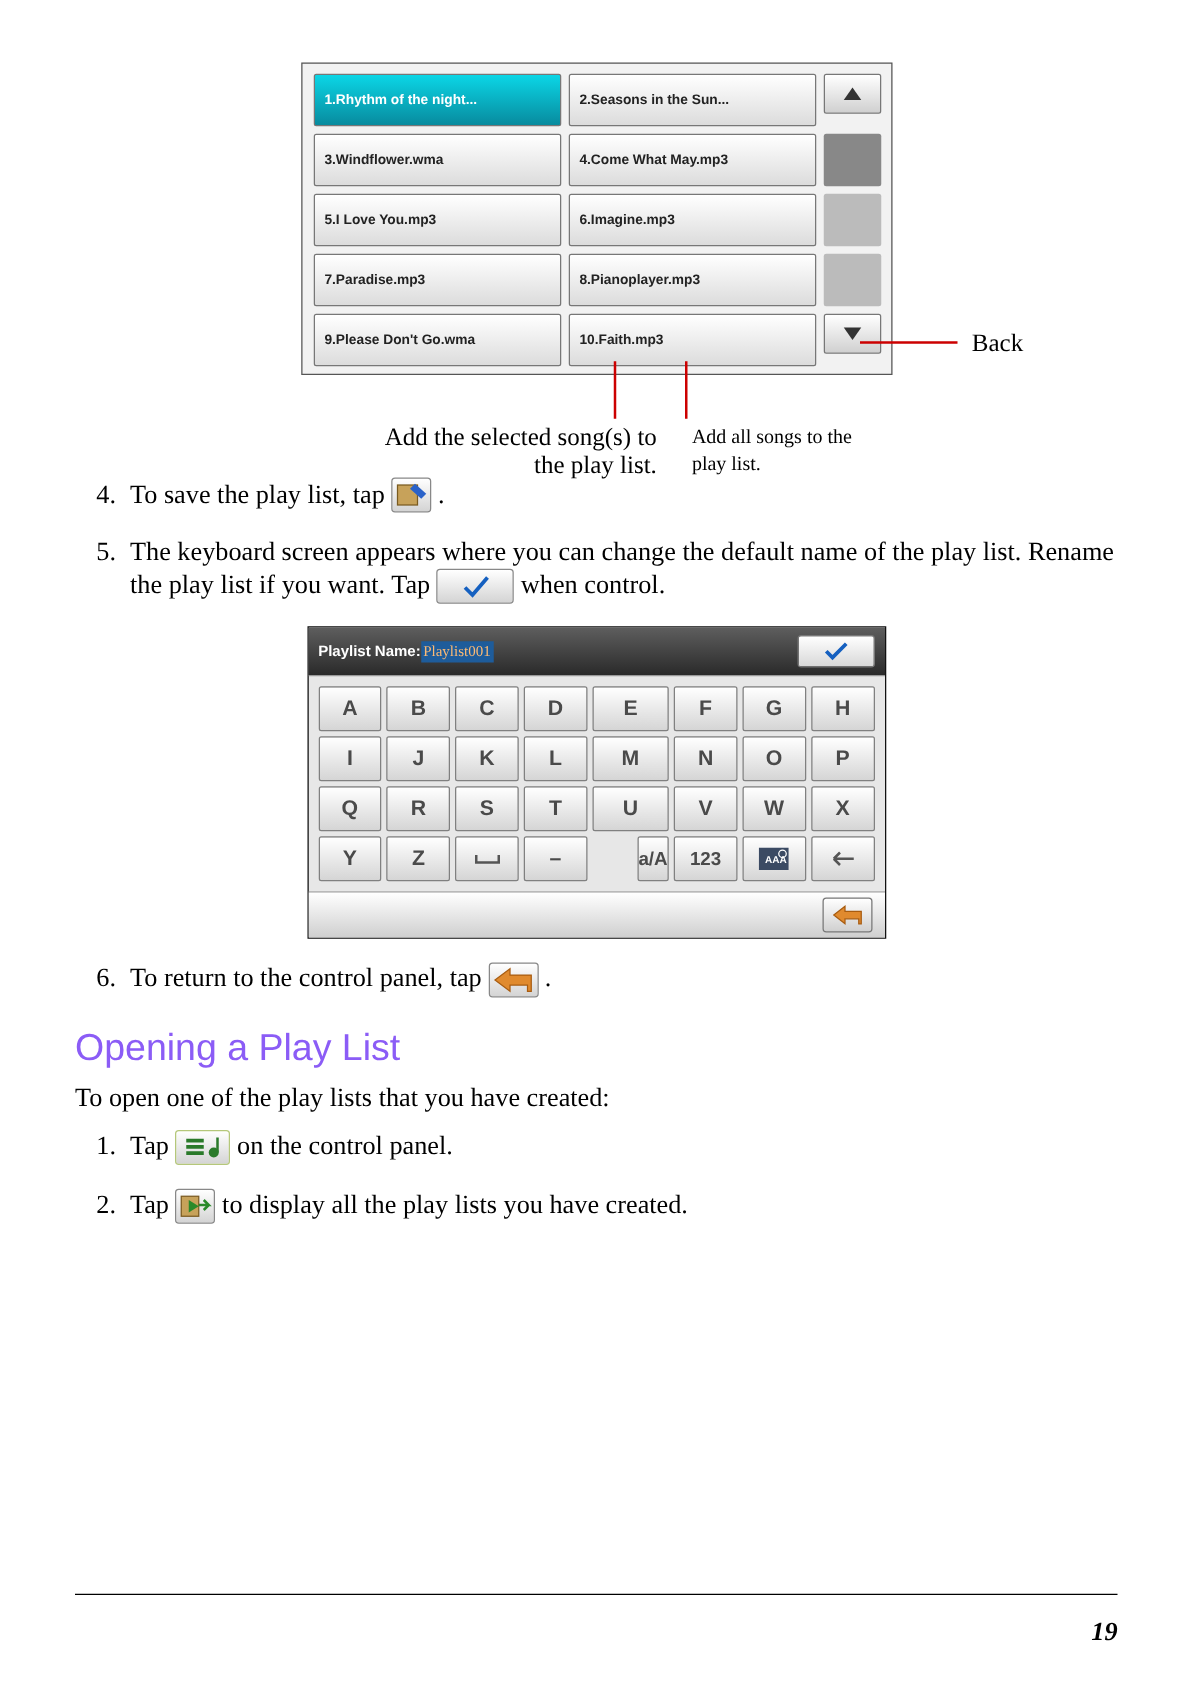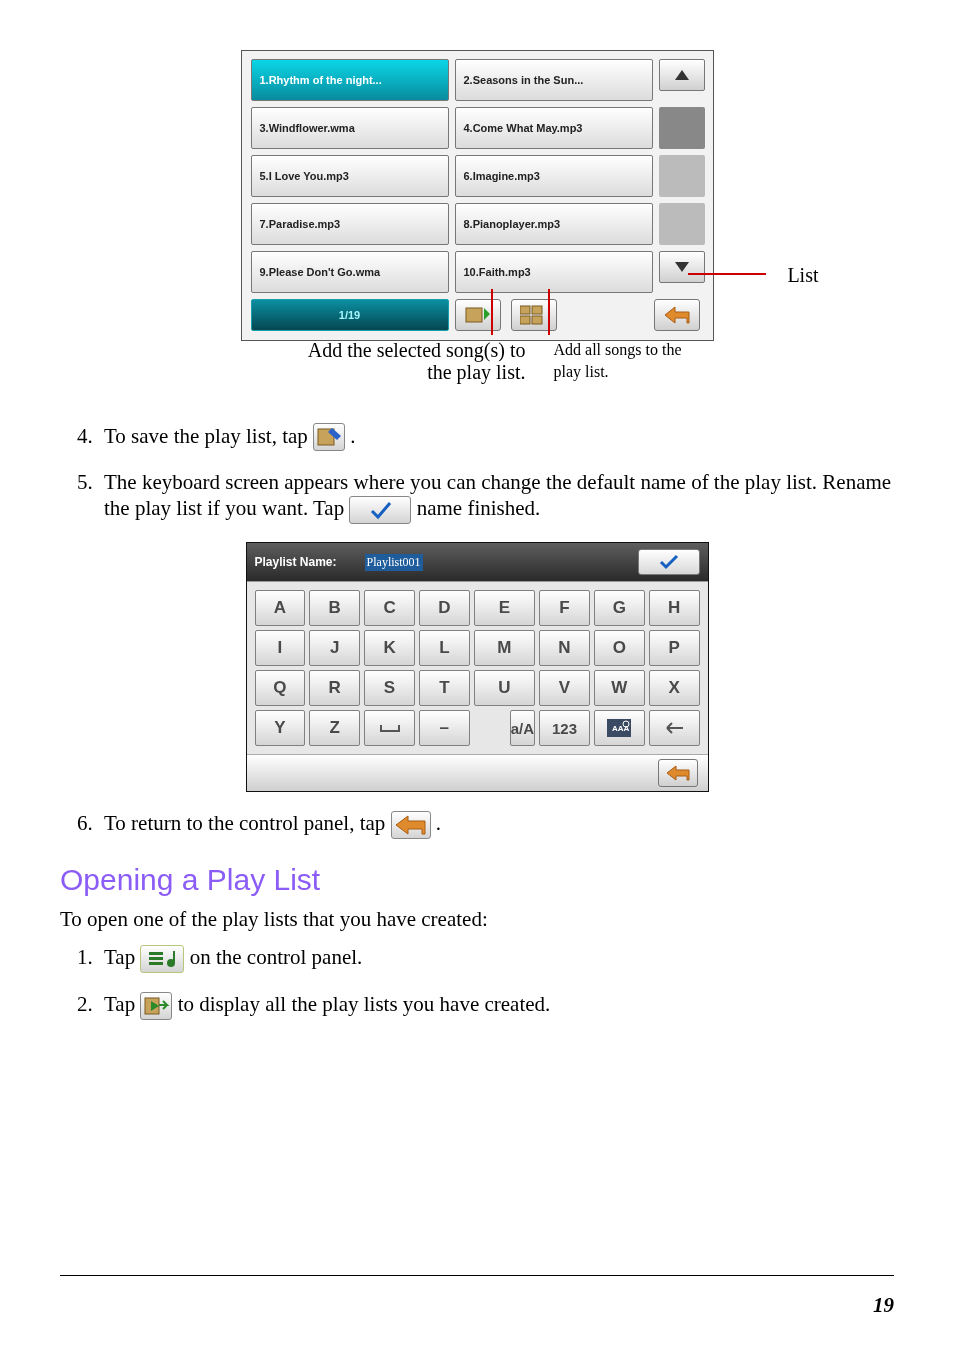--- a/index.html
+++ b/index.html
@@ -85,21 +85,21 @@
   .inline-ico.long{width:60px;}
 
   .keyboard{
     width:461px;border:1px solid #111;background:#e7e7e7;
   }
   .kb-top{
     display:flex;align-items:center;padding:6px 8px;gap:0;
     background:linear-gradient(#5e5e5e,#2a2a2a);border-bottom:1px solid #999;
   }
   .kb-label{color:#fff;font:bold 12px Tahoma,Arial,sans-serif;}
-  .kb-name{color:#ffffff;background:#1e5c9b;padding:1px 2px;font:12px Tahoma;margin-left:28px;}
+  .kb-name{color:#fdba74;background:#1e5c9b;padding:1px 2px;font:12px Tahoma;}
   .kb-ok{
     margin-left:auto;width:60px;height:24px;border:1px solid #777;border-radius:3px;
     background:linear-gradient(#fff,#d8d8d8);display:flex;align-items:center;justify-content:center;
   }
   .kb-keys{display:grid;grid-template-columns:repeat(8,1fr);gap:4px;padding:8px;}
   .kb-key{
     height:34px;border:1px solid #808080;border-radius:2px;
     background:linear-gradient(#fff,#d5d5d5);
     display:flex;align-items:center;justify-content:center;
     font:bold 17px Arial,sans-serif;color:#4a4a4a;
@@ -138,45 +138,22 @@
       <div class="sp-scroll" style="background:#bbb;"></div>
 
       <div class="sp-btn">9.Please Don't Go.wma</div>
       <div class="sp-btn">10.Faith.mp3</div>
       <div class="sp-arrow">
           <svg viewBox="0 0 16 12">
             <polygon points="1,1 15,1 8,11" fill="#333"></polygon>
           </svg>
         </div>
     </div>
-    <div class="sp-bottom">
-      <div class="sp-counter">1/19</div>
-      <div class="sp-icobtn">
-        <svg width="28" height="22" viewBox="0 0 28 22">
-            <rect x="2" y="4" width="16" height="14" fill="#c7a25a" stroke="#7a5b20"></rect>
-            <path d="M20 4 L26 10 L20 16" fill="#2aa02a"></path>
-          </svg>
-      </div>
-      <div class="sp-icobtn">
-        <svg width="28" height="22" viewBox="0 0 28 22">
-            <rect x="0" y="2" width="10" height="8" fill="#c7a25a" stroke="#7a5b20"></rect>
-            <rect x="12" y="2" width="10" height="8" fill="#c7a25a" stroke="#7a5b20"></rect>
-            <rect x="0" y="12" width="10" height="8" fill="#c7a25a" stroke="#7a5b20"></rect>
-            <rect x="12" y="12" width="10" height="8" fill="#c7a25a" stroke="#7a5b20"></rect>
-          </svg>
-      </div>
-      <div></div>
-      <div class="sp-icobtn">
-        <svg width="28" height="20" viewBox="0 0 28 20">
-            <path d="M12 2 L2 10 L12 18 L12 13 L24 13 L24 18 L26 18 L26 7 L12 7 Z" fill="#e08a2e" stroke="#a85c10"></path>
-          </svg>
-      </div>
-    </div>
     <div class="sp-back-line"></div>
-    <div class="sp-back-label">List</div>
+    <div class="sp-back-label">Back</div>
     <div class="sp-v1"></div>
     <div class="sp-v2"></div>
     <div class="sp-cap1">Add the selected song(s) to the play list.</div>
     <div class="sp-cap2">Add all songs to the play list.</div>
   </div>
 </div>
 
 <ol class="steps" start="4">
   <li>
     <span>To save the play list, tap </span>
@@ -188,21 +165,21 @@
     </span>
     <span>.</span>
   </li>
   <li>
     <span>The keyboard screen appears where you can change the default name of the play list. Rename the play list if you want. Tap </span>
     <span class="inline-ico long">
       <svg width="60" height="26" viewBox="0 0 60 26">
           <path d="M22 14 L28 20 L40 6" stroke="#1560c0" stroke-width="3" fill="none"></path>
         </svg>
     </span>
-    <span> name finished.</span>
+    <span> when control.</span>
   </li>
 </ol>
 
 <div class="figs" style="margin:12px 0 18px 0;">
   <div class="keyboard">
     <div class="kb-top">
       <span class="kb-label">Playlist Name:</span>
       <span class="kb-name">Playlist001</span>
       <div class="kb-ok">
         <svg width="24" height="18" viewBox="0 0 24 18">

